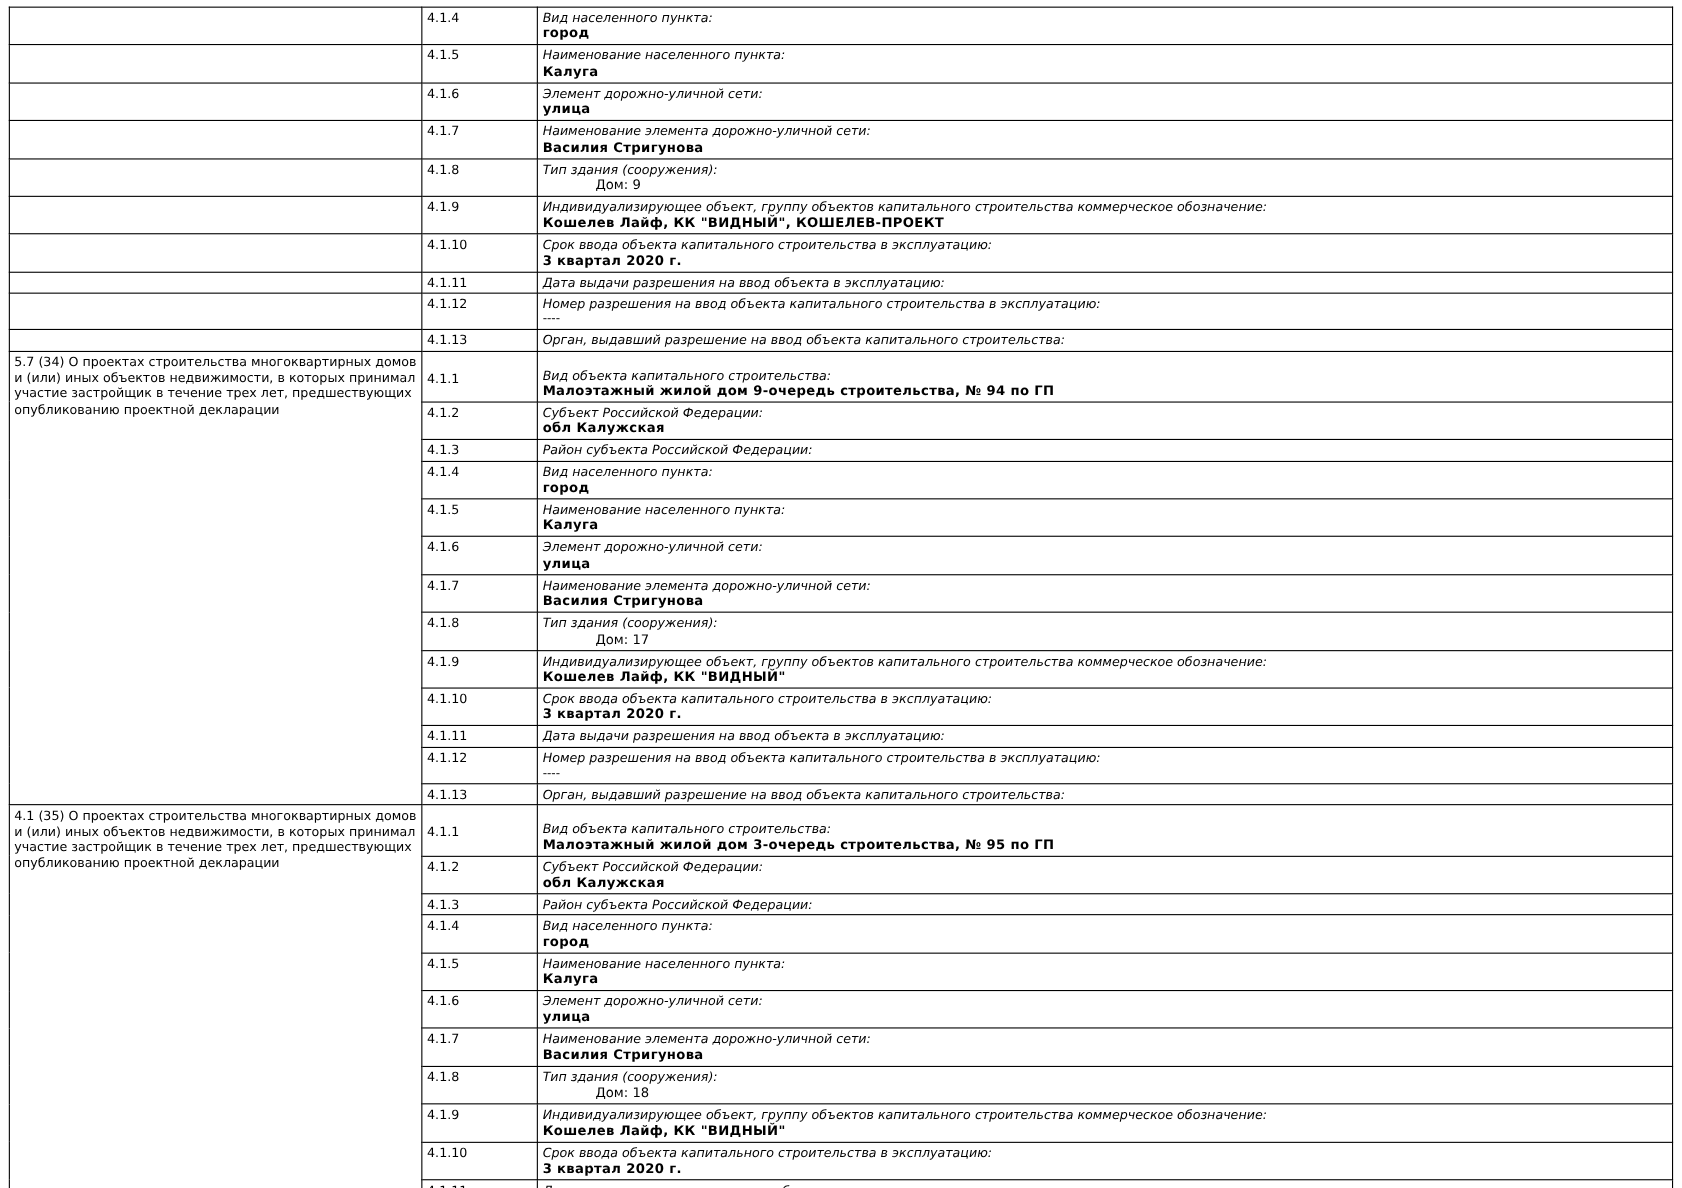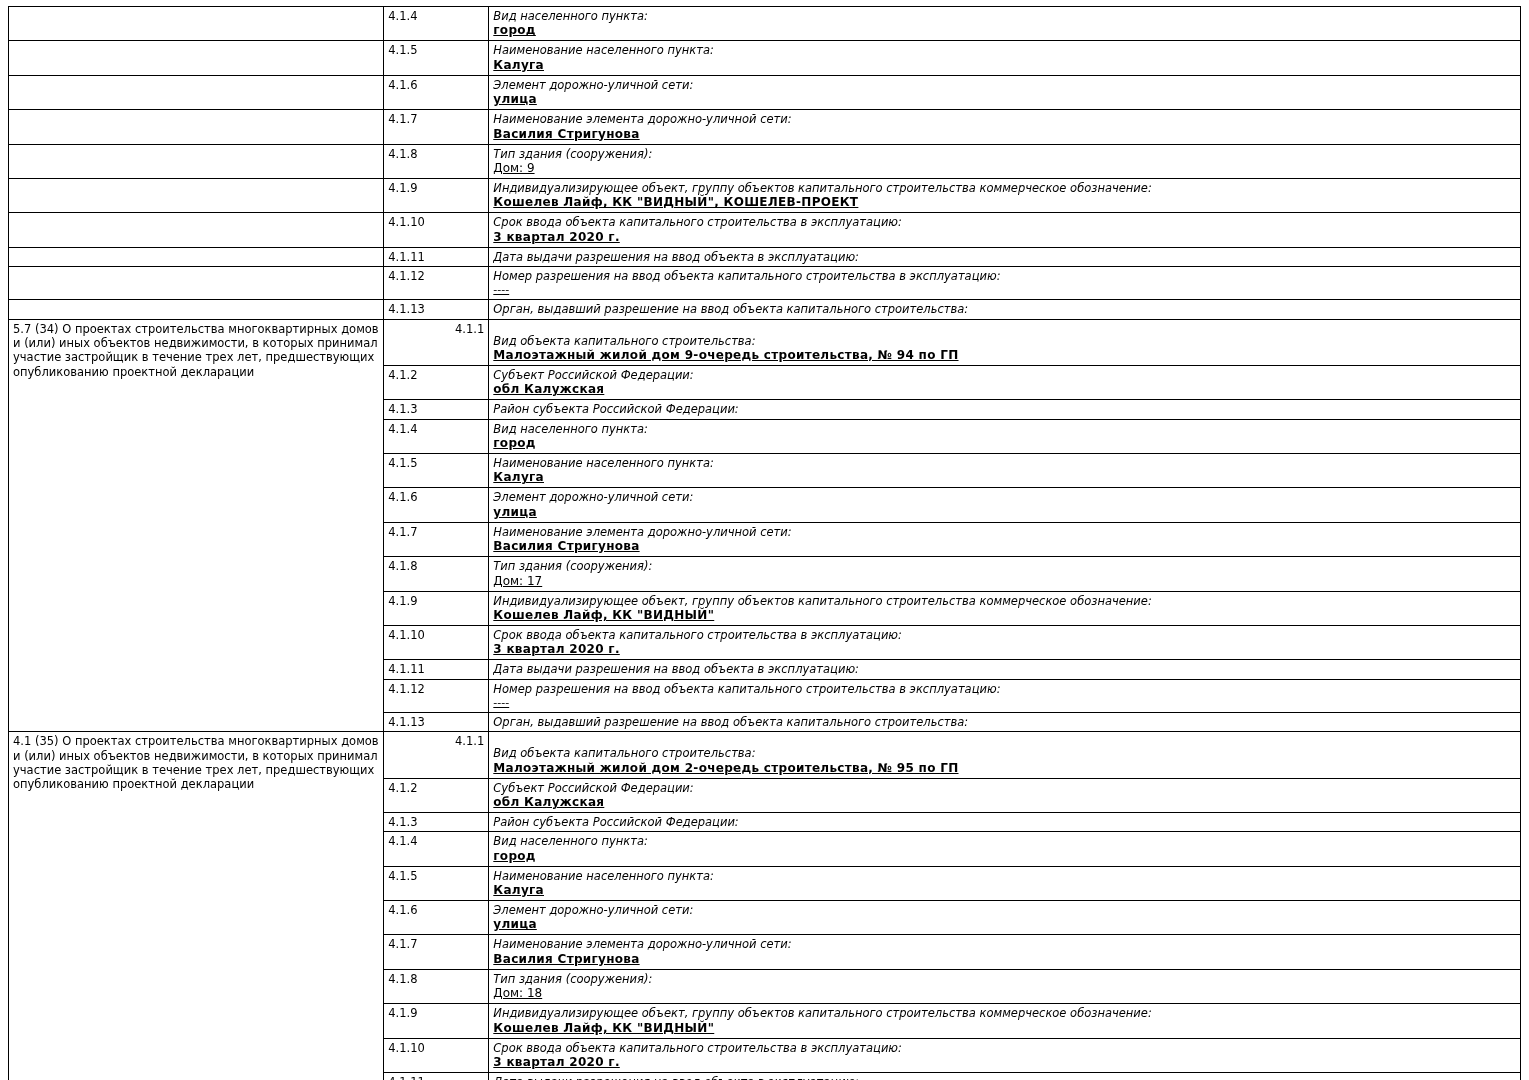--- a/index.html
+++ b/index.html
@@ -47,32 +47,32 @@
     display: block;
     white-space: nowrap;
     overflow: hidden;
     font-style: italic;
   }
   .val-value {
     font-size: 12px;
     font-weight: bold;
     display: block;
     letter-spacing: 0.3px;
-    text-decoration: underline;
   }
   .val-value.plain {
     font-weight: normal;
     letter-spacing: 0;
+    margin-left: 48px;
   }
   .val-value.dashes {
     font-weight: normal;
     letter-spacing: 0;
     font-size: 11px;
   }
-  .row-tall .num-cell { padding-top: 2px; text-align: right; }
+  .row-tall .num-cell { padding-top: 17px; }
   .row-tall .val-label { padding-top: 12px; }
 </style>
 </head>
 <body>
 
 <div class="page">
   <table class="decl">
     <colgroup>
       <col class="c-sec">
       <col class="c-num">
@@ -268,21 +268,21 @@
         <td>
           <span class="val-label">Орган, выдавший разрешение на ввод объекта капитального строительства:</span>
         </td>
       </tr>
 
       <tr class="row-tall">
         <td class="sec-cell" rowspan="13">4.1 (35) О проектах строительства многоквартирных домов и (или) иных объектов недвижимости, в которых принимал участие застройщик в течение трех лет, предшествующих опубликованию проектной декларации</td>
         <td class="num-cell">4.1.1</td>
         <td>
           <span class="val-label">Вид объекта капитального строительства:</span>
-          <span class="val-value">Малоэтажный жилой дом 2-очередь строительства, № 95 по ГП</span>
+          <span class="val-value">Малоэтажный жилой дом 3-очередь строительства, № 95 по ГП</span>
         </td>
       </tr>
 
       <tr>
         <td class="num-cell">4.1.2</td>
         <td>
           <span class="val-label">Субъект Российской Федерации:</span>
           <span class="val-value">обл Калужская</span>
         </td>
       </tr>

